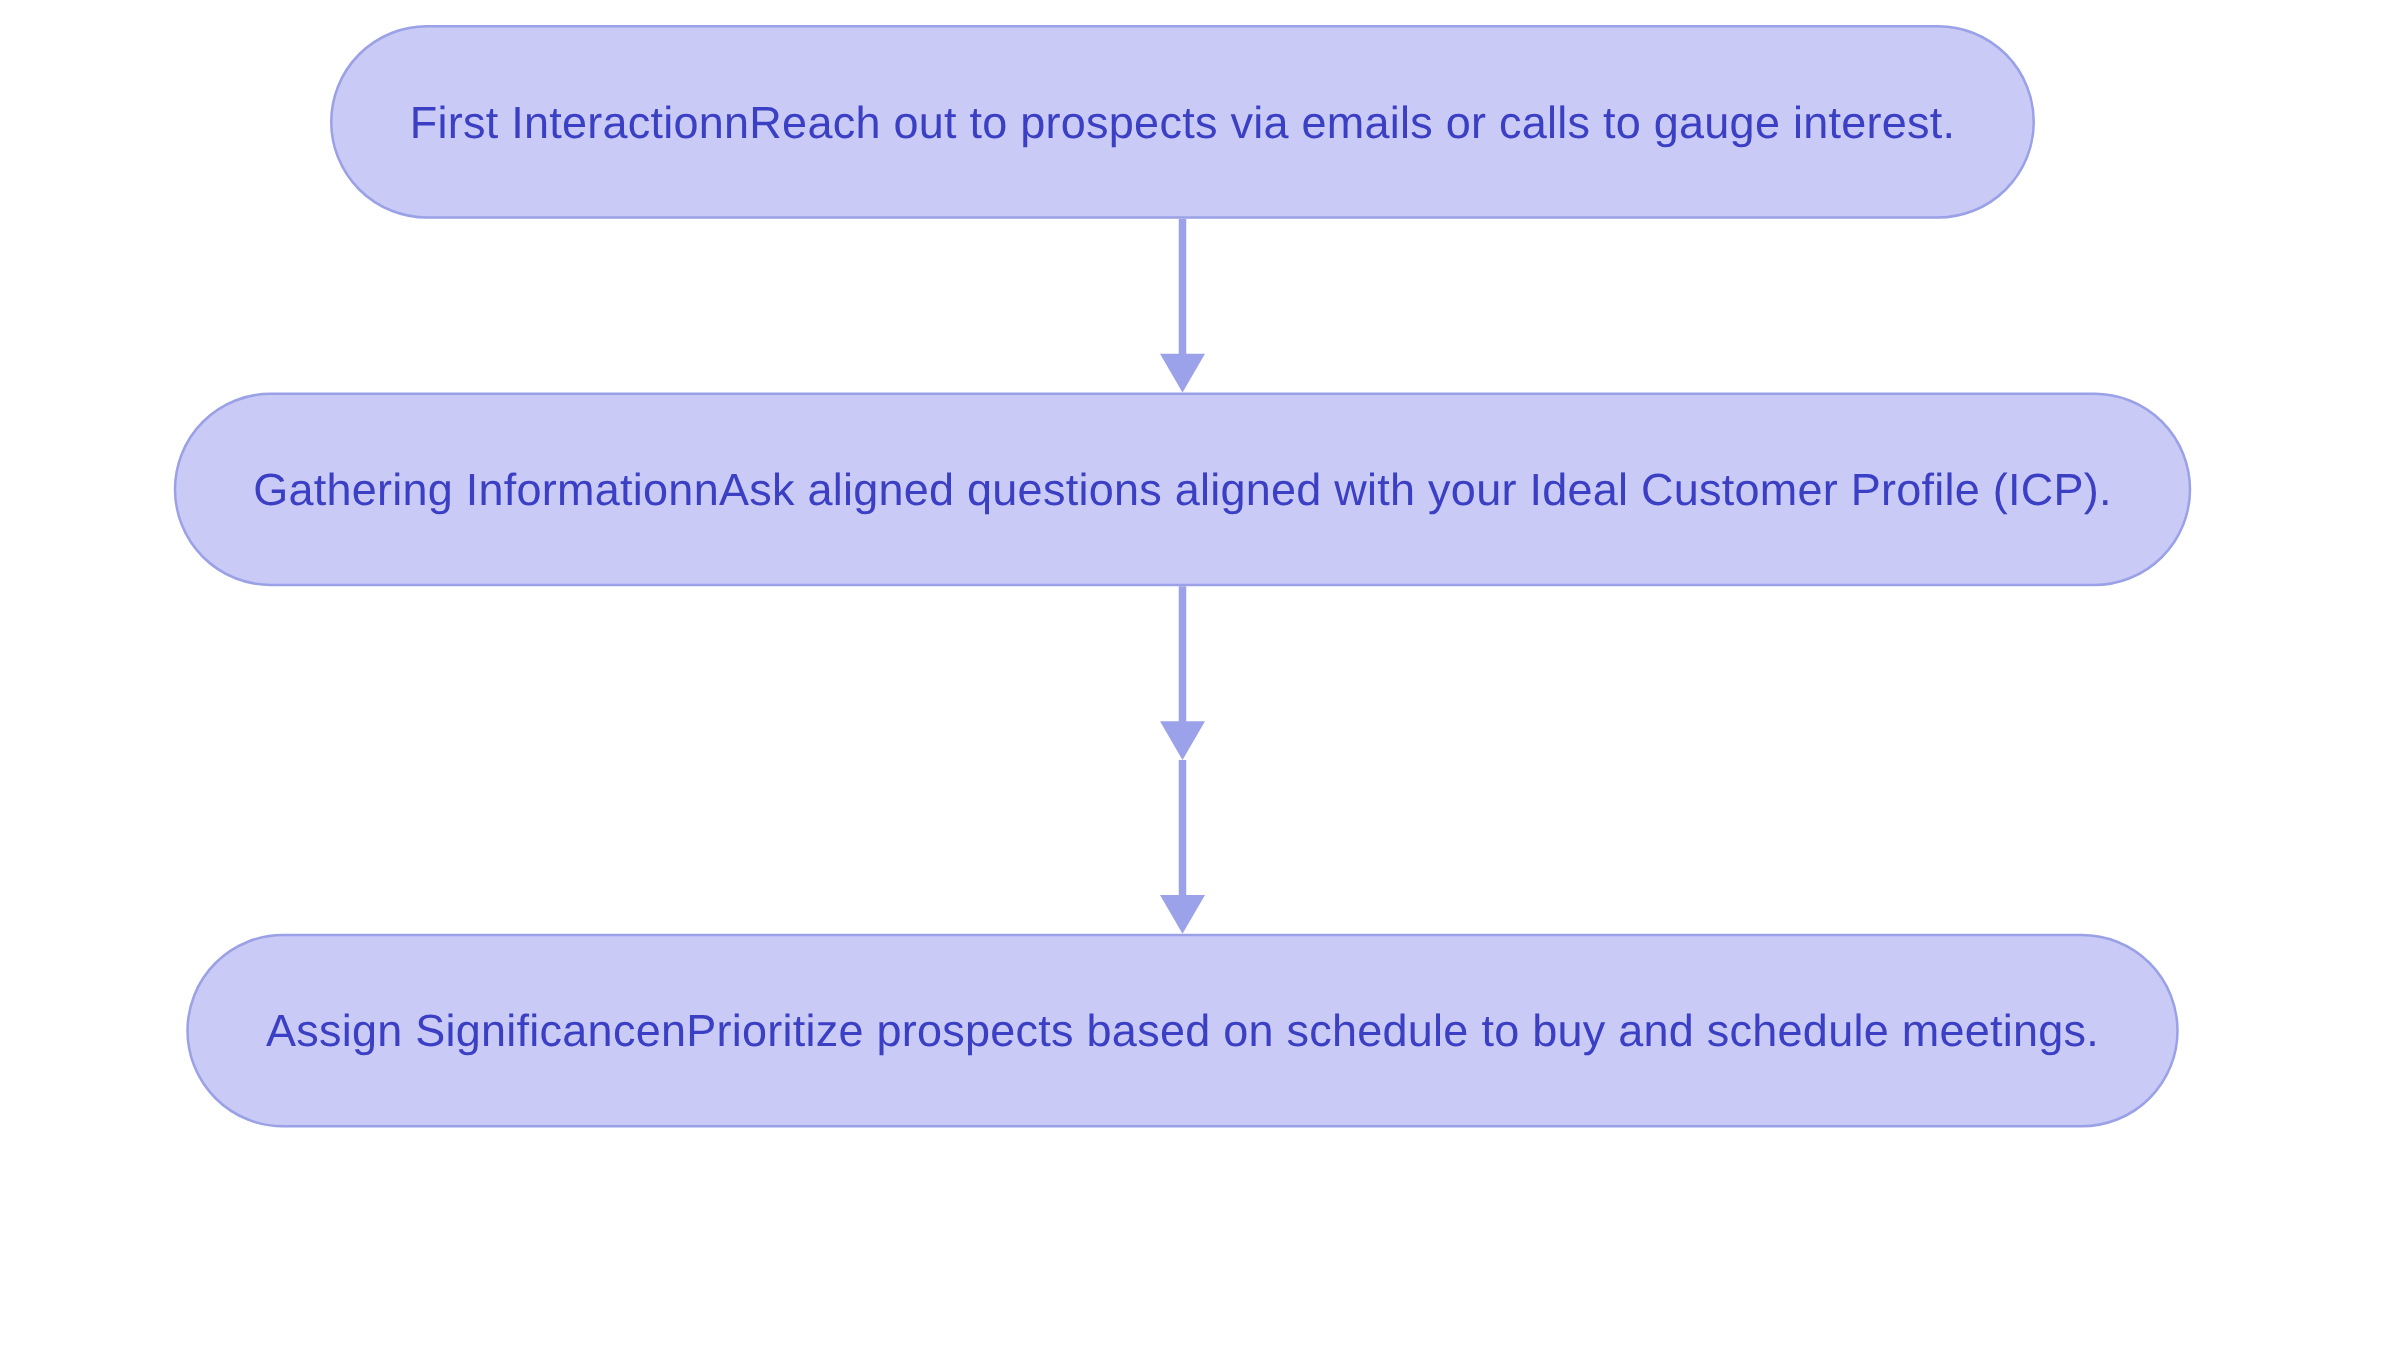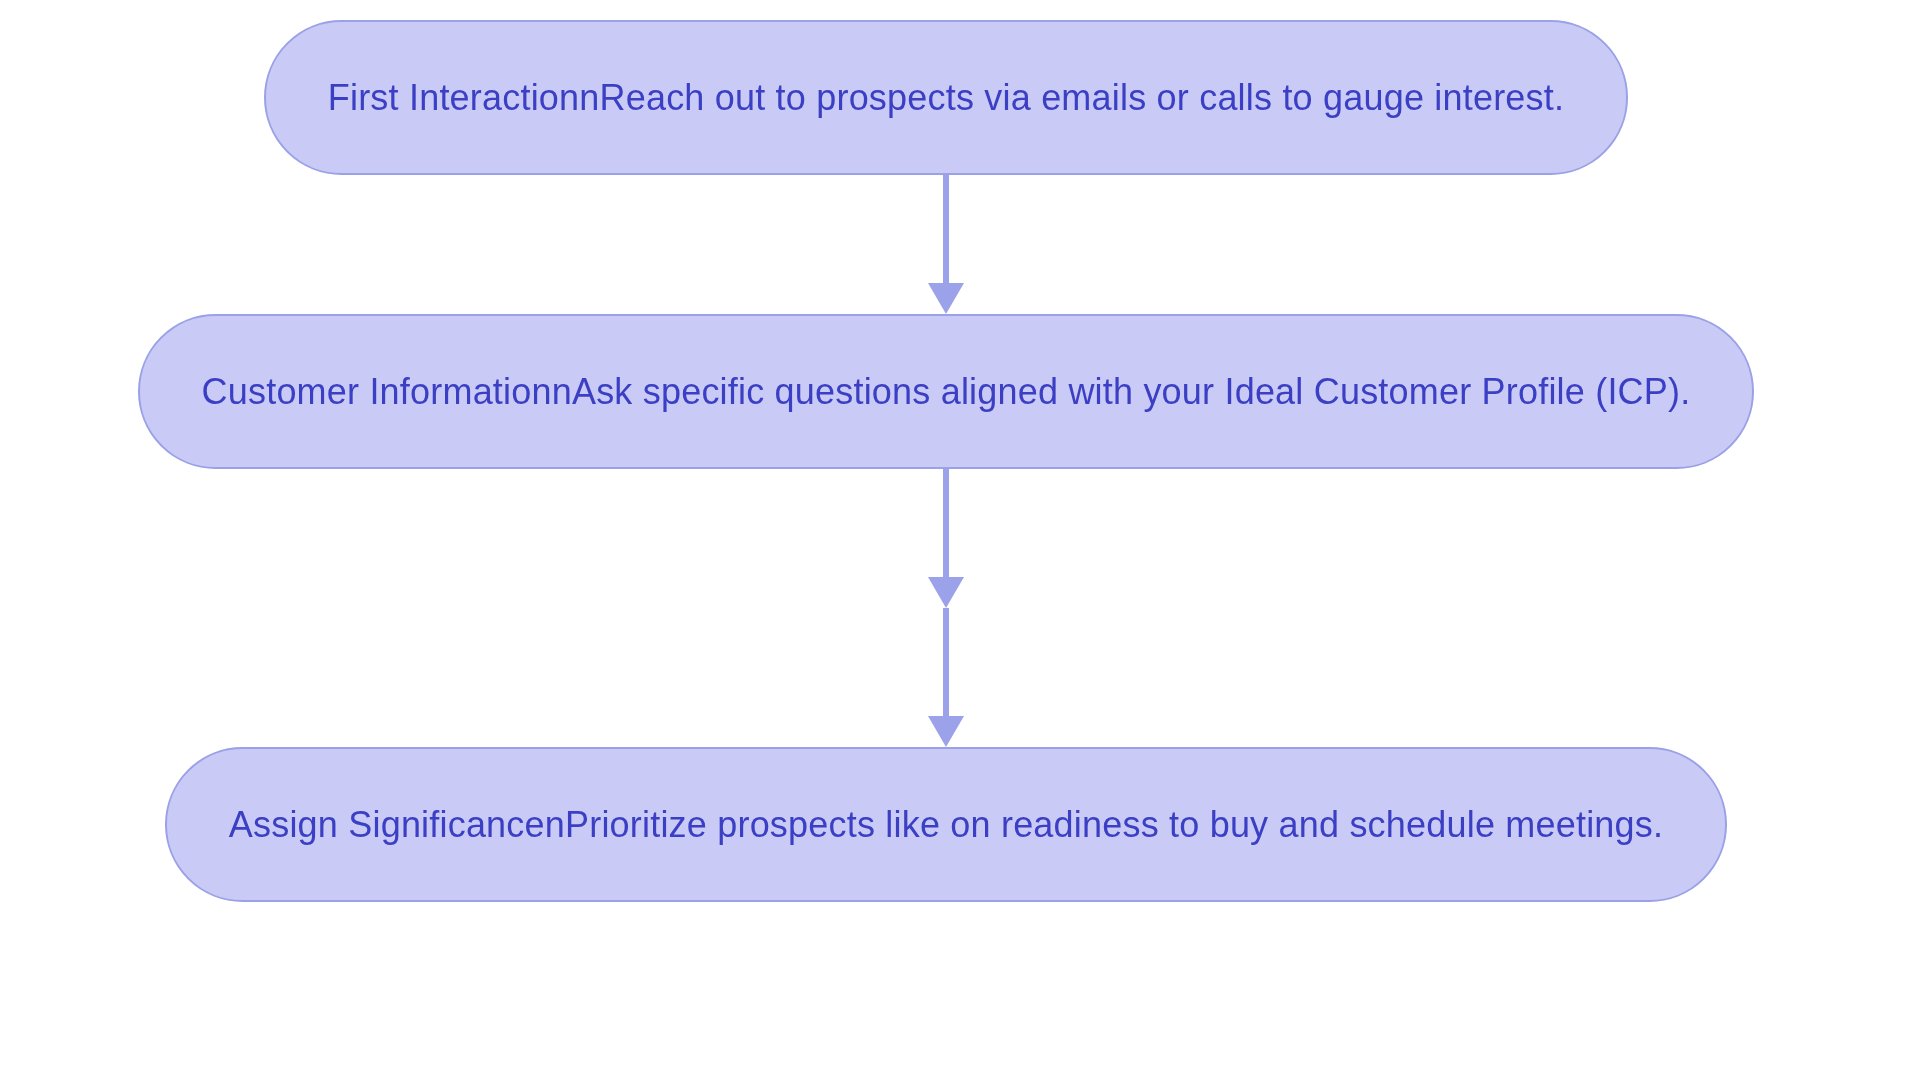--- a/index.html
+++ b/index.html
@@ -74,31 +74,31 @@
   <div class="node">
     <span>First InteractionnReach out to prospects via emails or calls to gauge interest.</span>
   </div>
 
   <div class="arrow">
     <div class="arrow-line"></div>
     <div class="arrow-head"></div>
   </div>
 
   <div class="node">
-    <span>Customer InformationnAsk specific questions aligned with your Ideal Customer Profile (ICP).</span>
+    <span>Gathering InformationnAsk aligned questions aligned with your Ideal Customer Profile (ICP).</span>
   </div>
 
   <div class="arrow">
     <div class="arrow-line"></div>
     <div class="arrow-head"></div>
   </div>
 
 
   <div class="arrow">
     <div class="arrow-line"></div>
     <div class="arrow-head"></div>
   </div>
 
   <div class="node">
-    <span>Assign SignificancenPrioritize prospects like on readiness to buy and schedule meetings.</span>
+    <span>Assign SignificancenPrioritize prospects based on schedule to buy and schedule meetings.</span>
   </div>
 
 </div>
 
 </body></html>

